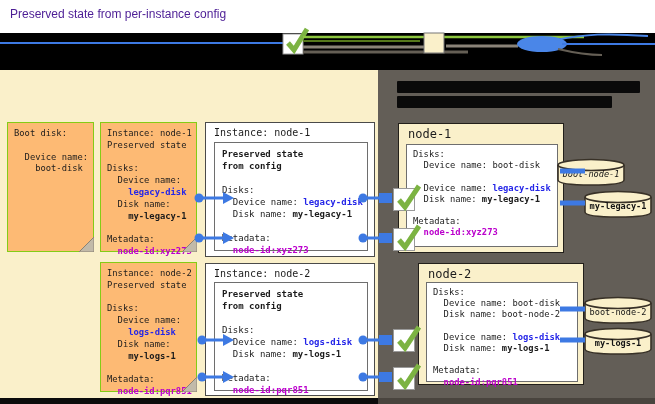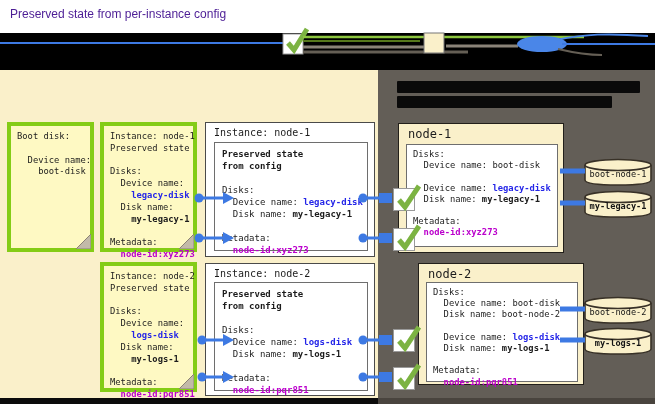--- a/index.html
+++ b/index.html
@@ -9,21 +9,21 @@
   .legend-band{position:absolute;left:0;top:33px;width:655px;height:37px;background:#000;}
   .cream-panel{position:absolute;left:0;top:70px;width:378px;height:328px;background:#FAF0CA;}
   .gray-panel{position:absolute;left:378px;top:70px;width:277px;height:328px;background:#635E57;}
   .bottom-strip-l{position:absolute;left:0;top:398px;width:378px;height:6px;background:#0b0b0b;}
   .bottom-strip-r{position:absolute;left:378px;top:398px;width:277px;height:6px;background:#49443E;}
 
   .col-header{position:absolute;font-size:11px;font-weight:bold;color:#141414;line-height:13px;white-space:pre-line;}
   .managed-header{position:absolute;left:218px;top:79px;font-size:10.5px;color:#141414;line-height:12px;}
   .managed-header .b{font-weight:bold;font-size:11px;}
 
-  .card{position:absolute;background:#fef9c3;border:4px solid #84cc16;box-sizing:border-box;}
+  .card{position:absolute;background:#fdba74;border:1px solid #84cc16;box-sizing:border-box;}
   .mono{font-family:"DejaVu Sans Mono","Liberation Mono",monospace;color:#1c1c1c;}
   .cardlines{padding:5px 0 0 6px;font-size:8.8px;line-height:11.8px;}
   .ln{white-space:pre;}
   .seg-p{}
   .seg-bold{font-weight:bold;}
   .seg-blue{color:#2526E8;font-weight:bold;}
   .seg-magenta{color:#BB00CC;font-weight:bold;}
 
   .mi-card{position:absolute;background:#fff;border:1px solid #4a4a4a;box-sizing:border-box;}
   .mi-title{position:absolute;left:8px;top:4px;font-size:10px;}
@@ -201,21 +201,21 @@
           <div class="ln">&nbsp;</div>
           <div class="ln"><span class="seg-p">  Device name: </span><span class="seg-blue">logs-disk</span></div>
           <div class="ln"><span class="seg-p">  Disk name: </span><span class="seg-bold">my-logs-1</span></div>
           <div class="ln">&nbsp;</div>
           <div class="ln"><span class="seg-p">Metadata:</span></div>
           <div class="ln"><span class="seg-p">  </span><span class="seg-magenta">node-id:pqr851</span></div>
         </div>
     </div>
   </div>
 
-  <div class="cyl" style="left:583px;top:158px;">
+  <div class="cyl" style="left:556px;top:158px;font-style:italic;">
     <svg width="70" height="29">
       <path d="M2,7 L2,22 Q2,27 35,27 Q68,27 68,22 L68,7" fill="#FAF0CA" stroke="#383127" stroke-width="1.6"></path>
       <ellipse cx="35" cy="7" rx="33" ry="5.5" fill="#FAF0CA" stroke="#383127" stroke-width="1.6"></ellipse>
     </svg>
     <span class="label">boot-node-1</span>
   </div>
   <div class="cyl" style="left:583px;top:190px;">
     <svg width="70" height="29">
       <path d="M2,7 L2,22 Q2,27 35,27 Q68,27 68,22 L68,7" fill="#FAF0CA" stroke="#383127" stroke-width="1.6"></path>
       <ellipse cx="35" cy="7" rx="33" ry="5.5" fill="#FAF0CA" stroke="#383127" stroke-width="1.6"></ellipse>

